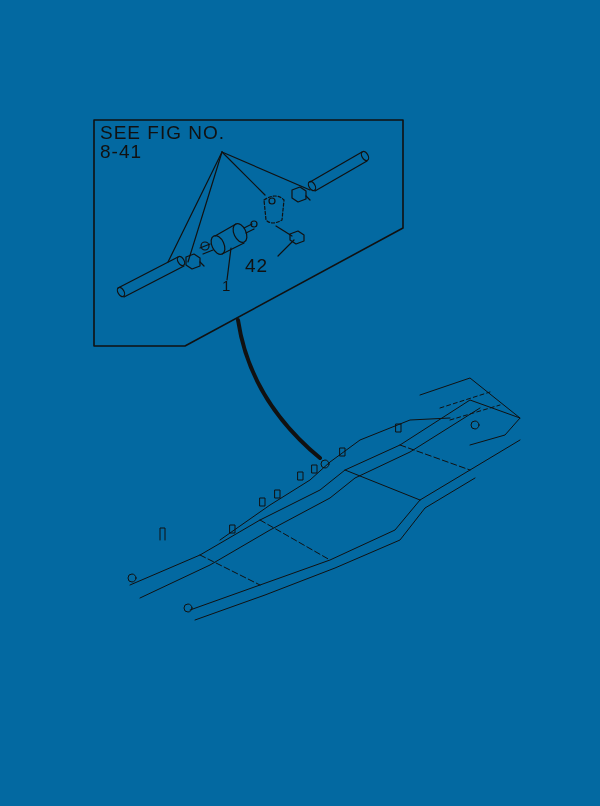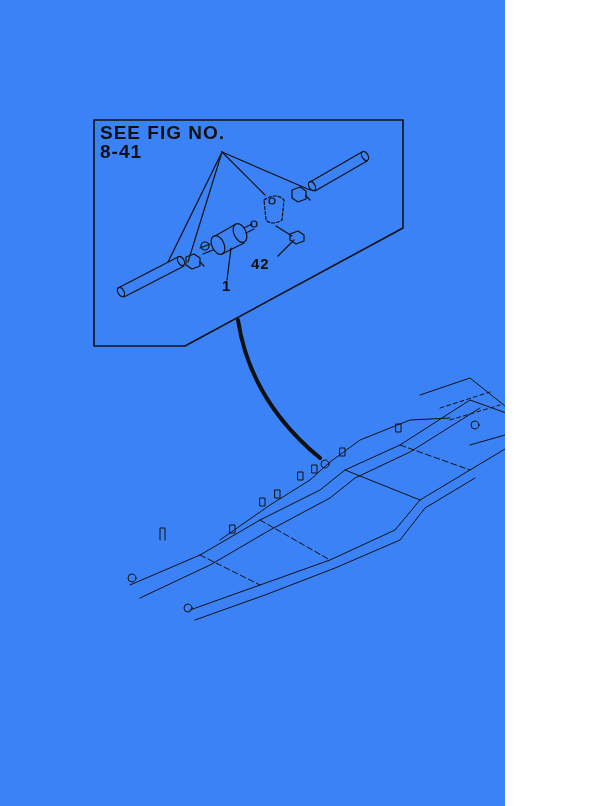--- a/index.html
+++ b/index.html
@@ -1,22 +1,22 @@
 <!DOCTYPE html>
 <html><head>
   <meta charset="utf-8">
   <style>
     html, body { margin: 0; padding: 0; background: #ffffff; }
-    #canvas { position: relative; width: 505px; height: 806px; background: #3b82f6; overflow: hidden; font-weight: bold; }
+    #canvas { position: relative; width: 600px; height: 806px; background: #0369a1; overflow: hidden; }
     svg { position: absolute; left: 0; top: 0; }
     .lbl { position: absolute; font-family: "Liberation Sans", sans-serif; color: #111; line-height: 1; letter-spacing: 1px; }
     #t1 { left: 100px; top: 123px; font-size: 19px; }
     #t2 { left: 100px; top: 142px; font-size: 19px; }
     #n1 { left: 222px; top: 278px; font-size: 15px; }
-    #n42 { left: 251px; top: 256px; font-size: 15px; text-align: center; }
+    #n42 { left: 245px; top: 256px; font-size: 19px; text-align: center; }
   </style>
 </head>
 <body>
 
 <div id="canvas">
   <svg width="600" height="806" viewBox="0 0 600 806">
     <g fill="none" stroke="#111" stroke-width="1.2" stroke-linecap="round" stroke-linejoin="round">
 
       <path d="M94,120 L403,120 L403,228 L185,346 L94,346 Z" stroke-width="1.6"></path>
 

